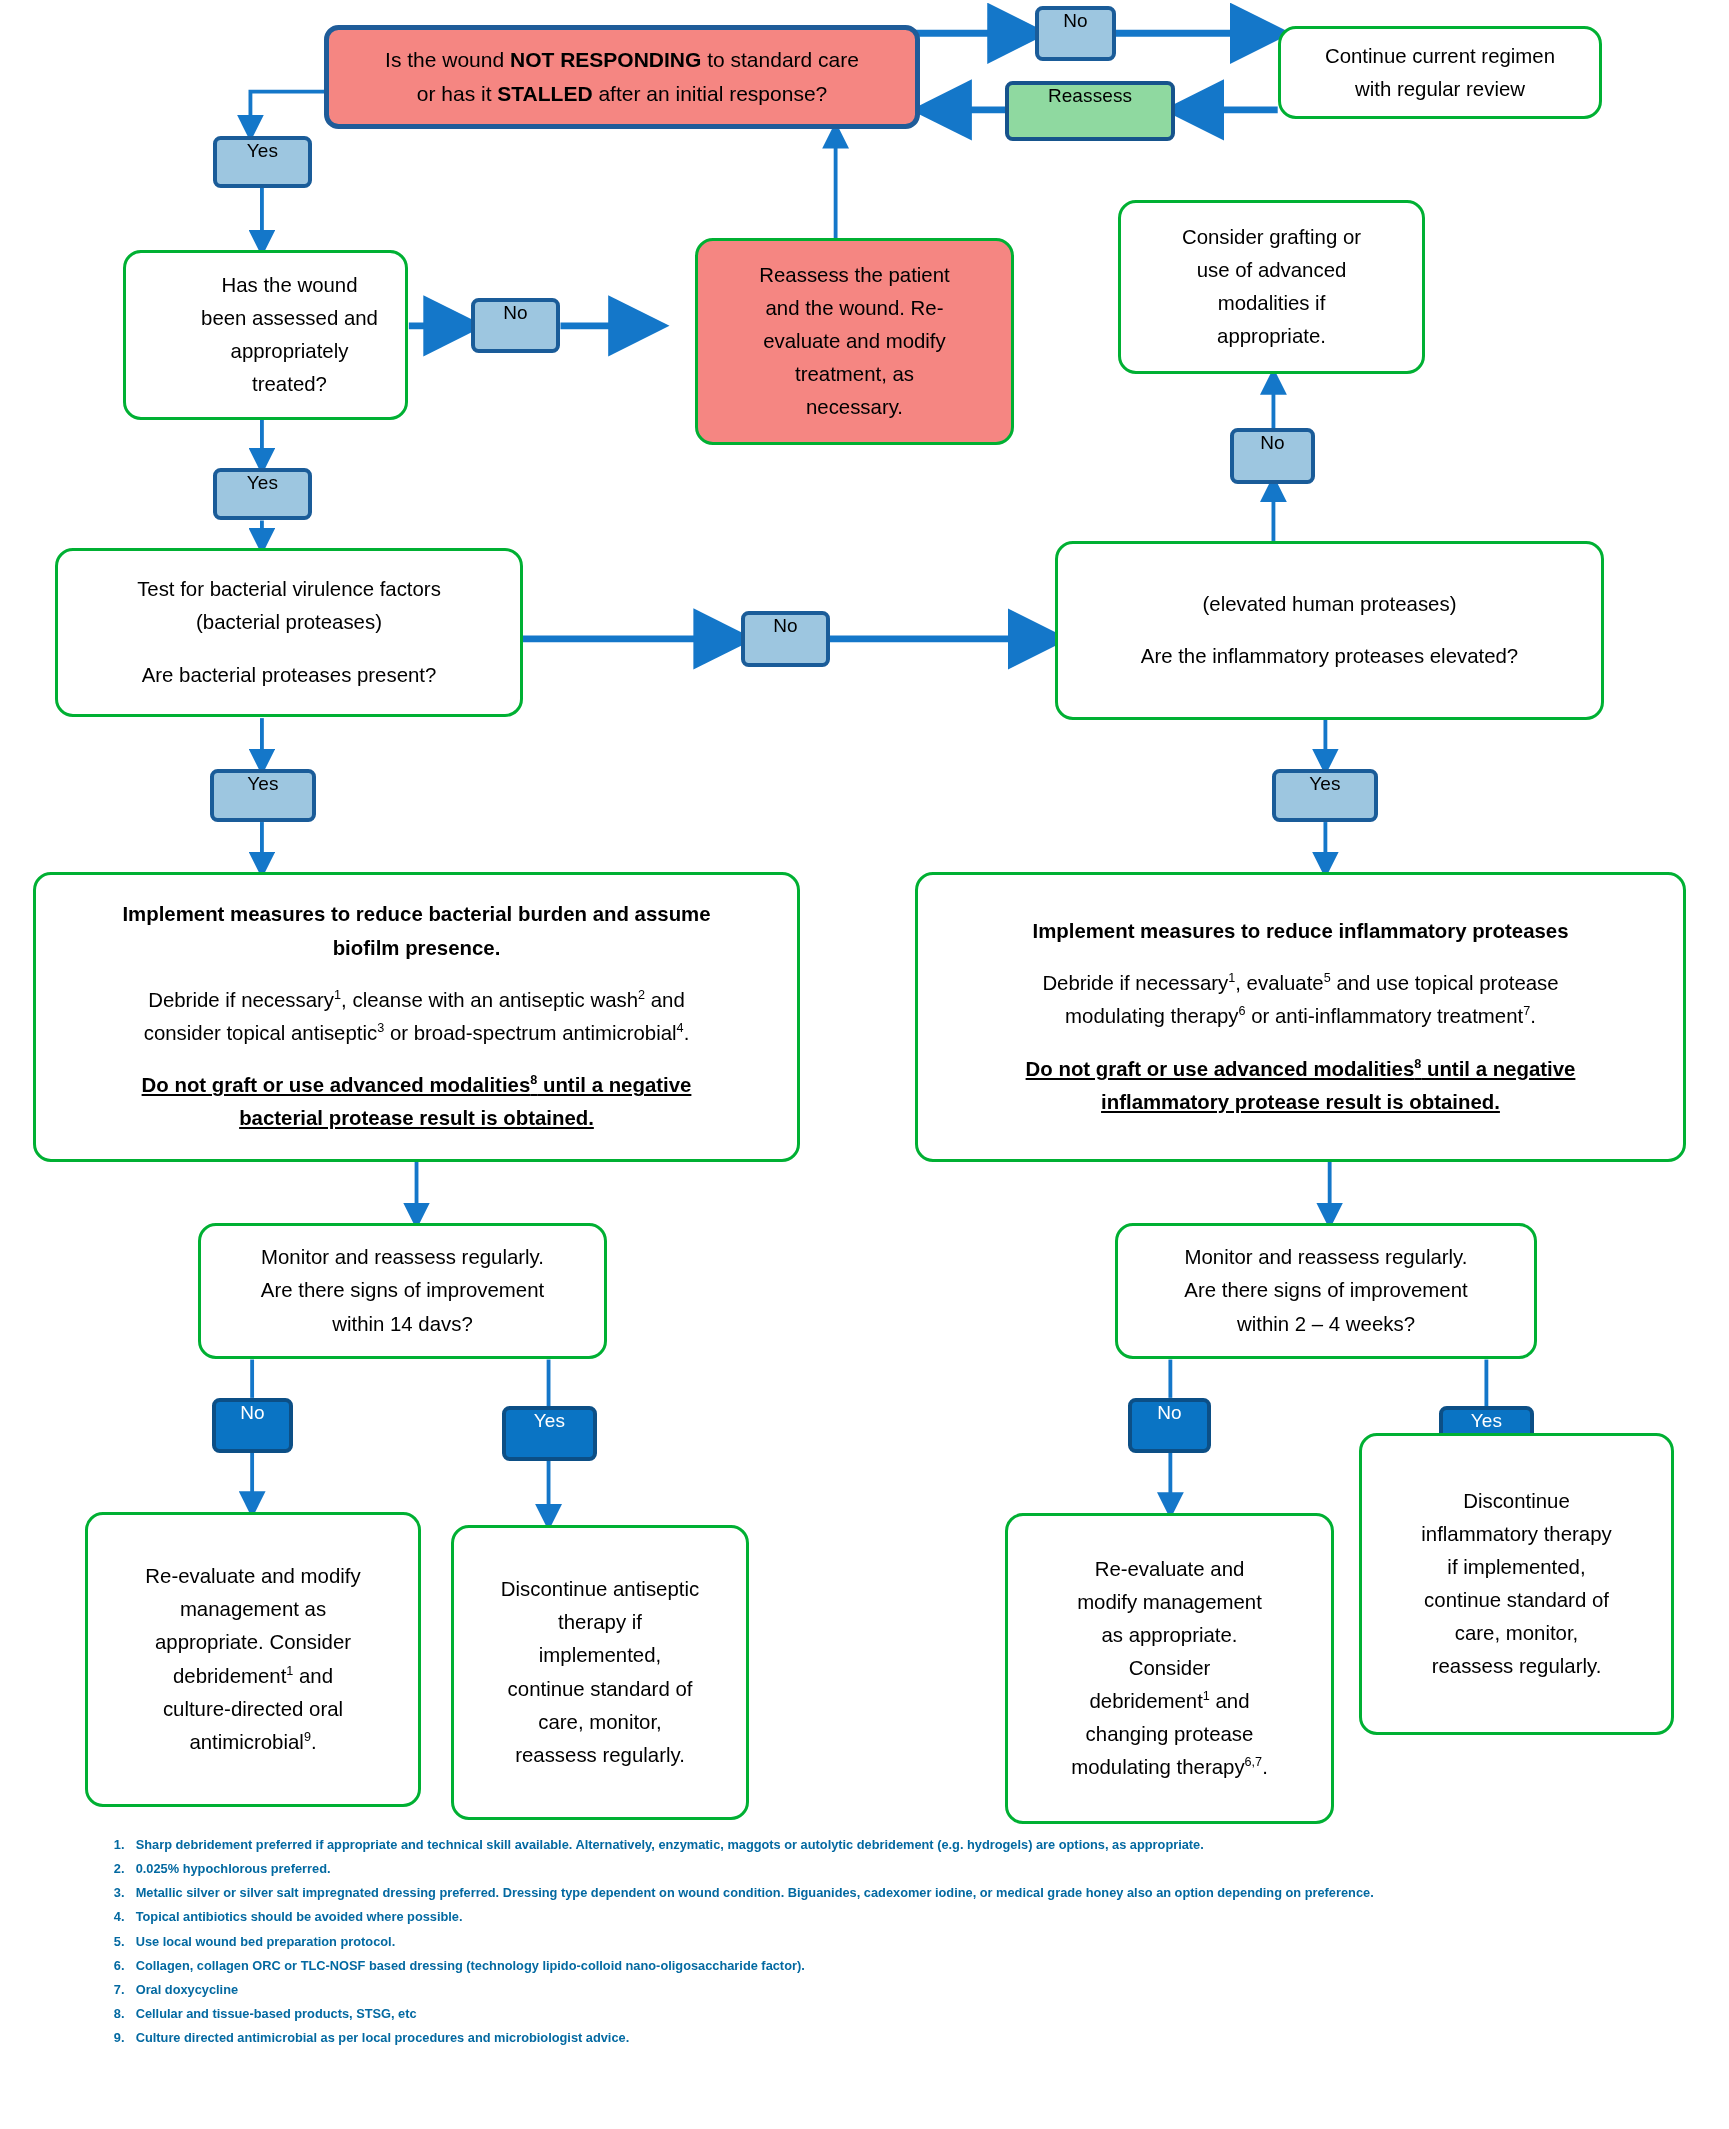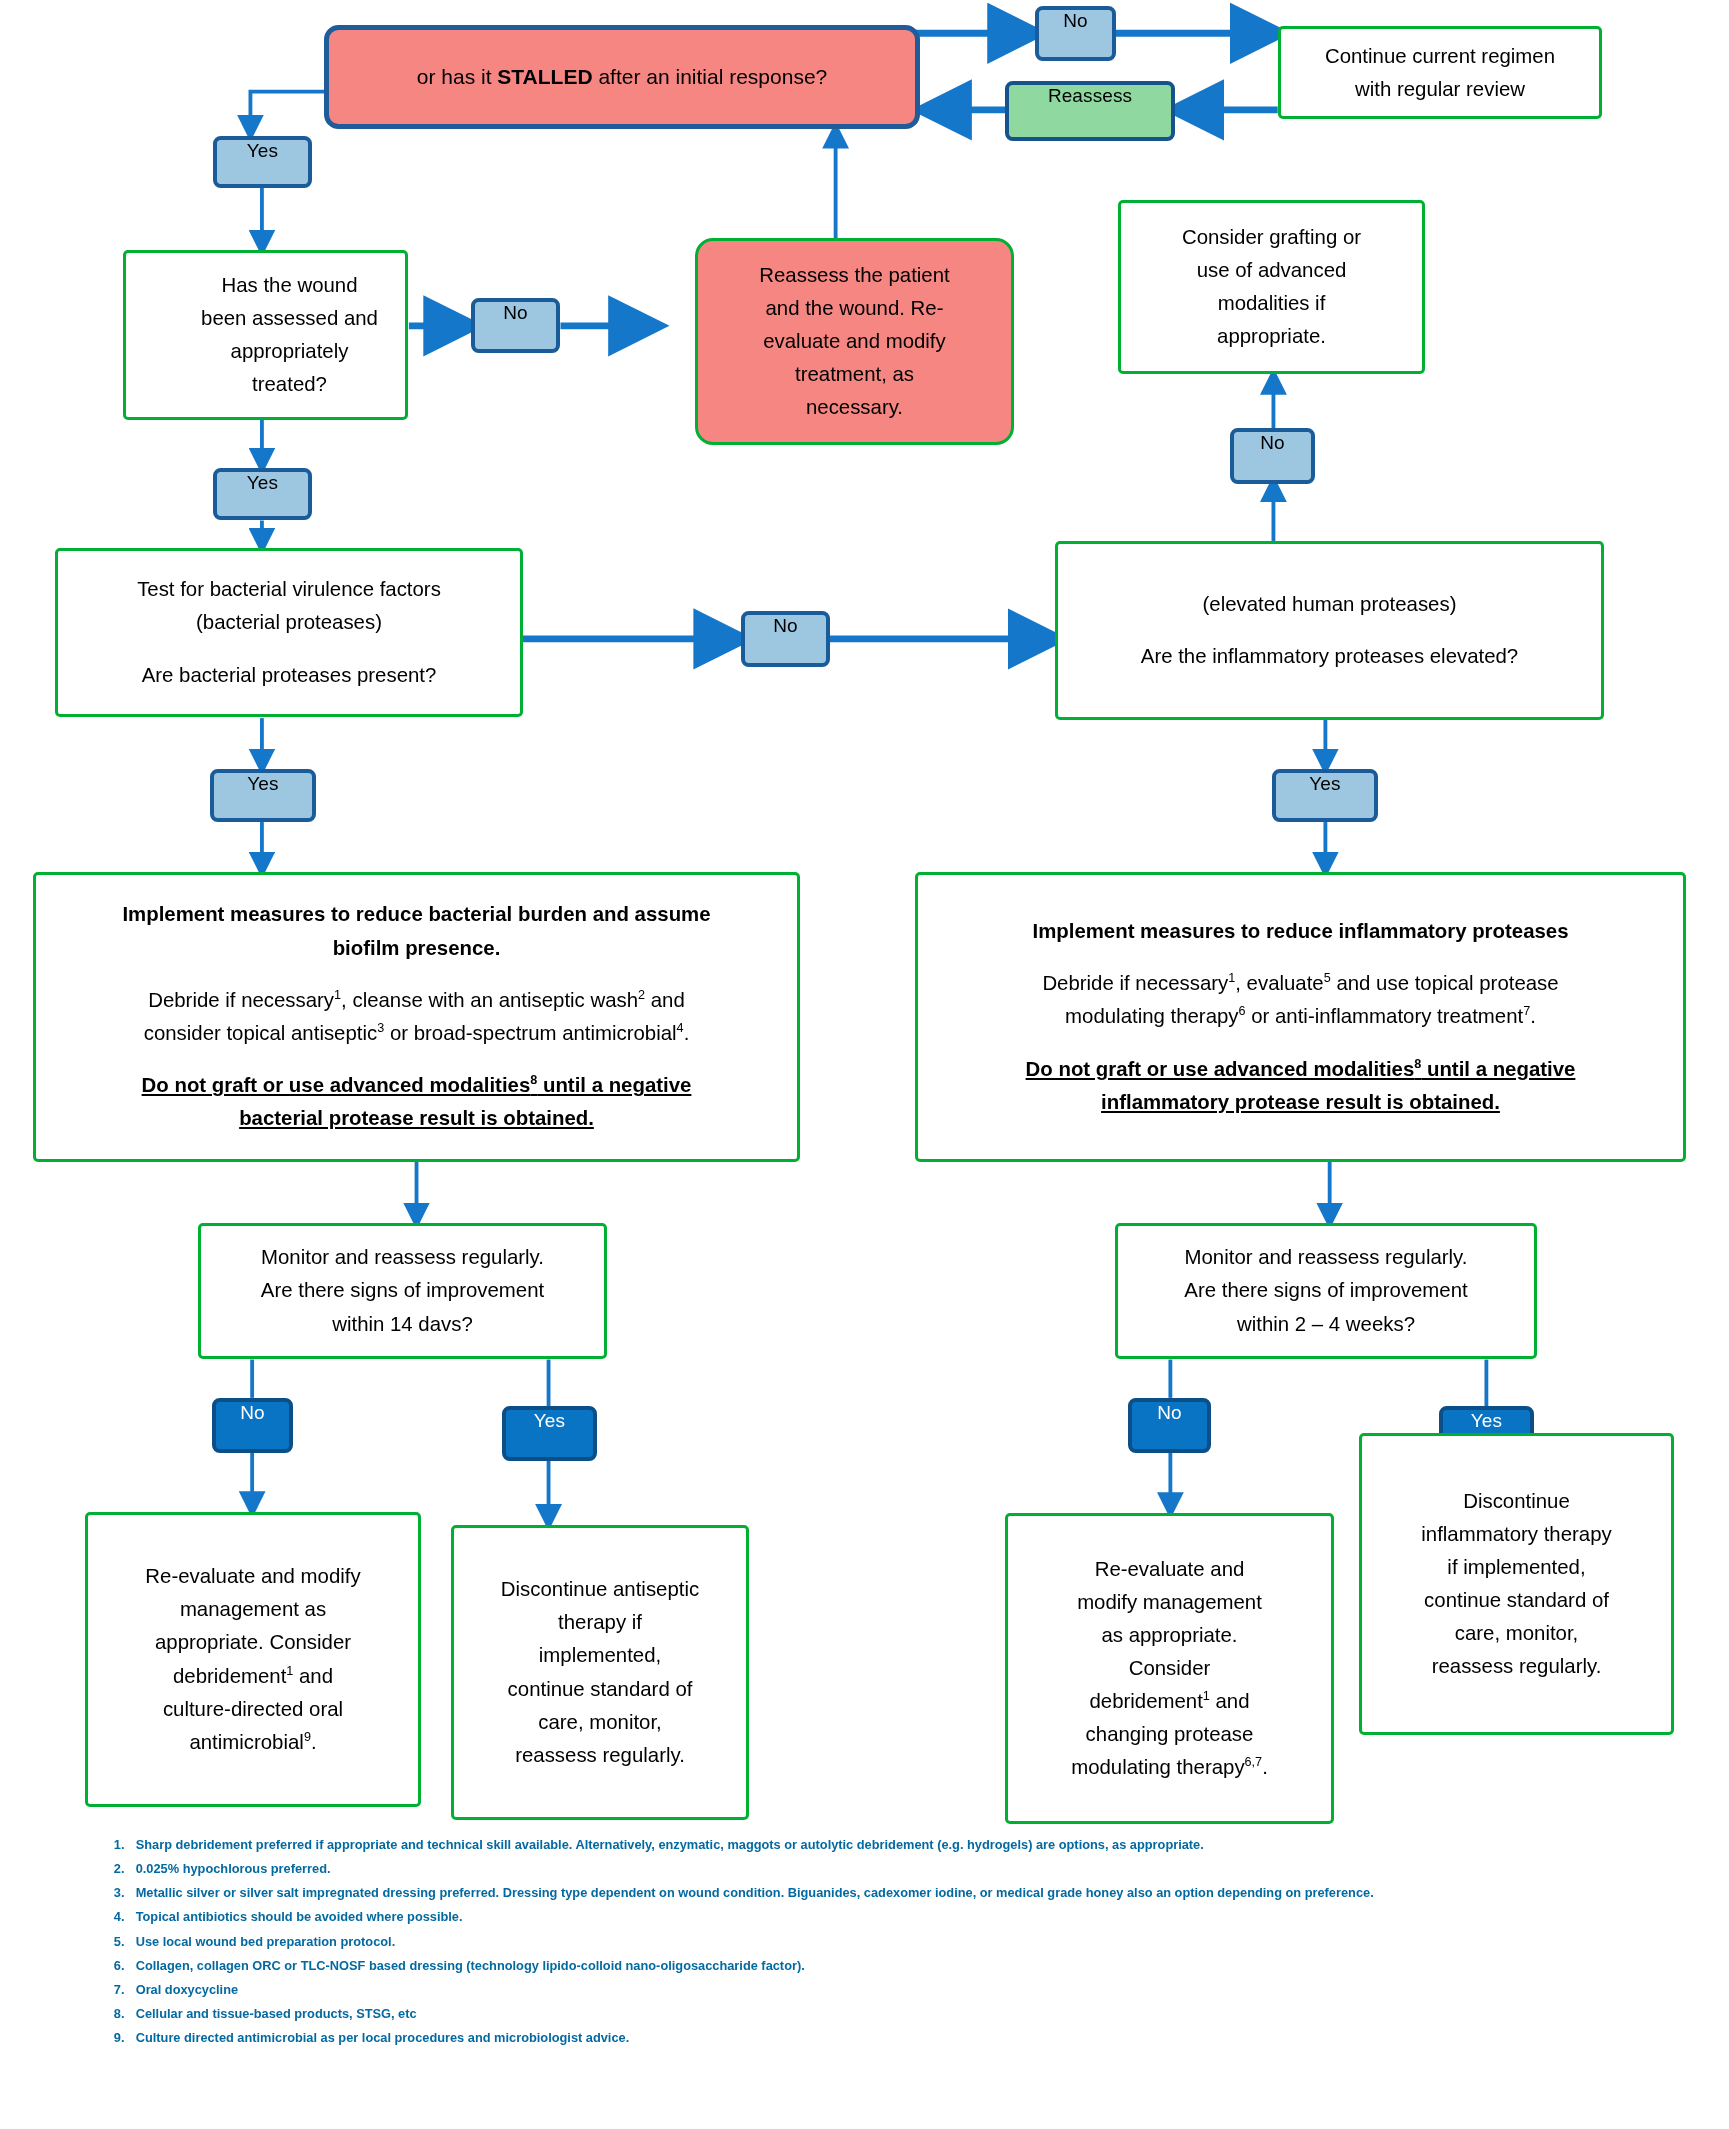--- a/index.html
+++ b/index.html
@@ -38,21 +38,21 @@
   }
   .node .inner {
     width: 100%;
     padding: 0 11px;
     box-sizing: border-box;
   }
 
   
   .green-box {
     border: 3.8px solid #00b033;
-    border-radius: 5px;
+    border-radius: 18px;
     background: #ffffff;
     font-size: 20.4px;
     line-height: 1.62;
   }
   
   .red-box {
     border: 5.1px solid #1f5c99;
     border-radius: 14.5px;
     background: #f58682;
     font-size: 21px;
@@ -191,20 +191,23 @@
       <path d="M2748,3410 L2748,3552" stroke-width="9" marker-end="url(#ah)"></path>
 
       <path d="M3490,3192 L3490,3302" stroke-width="9"></path>
       <path d="M3490,3430 L3490,3572" stroke-width="9" marker-end="url(#ah)"></path>
 
     </g>
   </svg>
 
   <div class="node red-box" style="left:324px; top:25px; width:596px; height:104px;">
     <div class="inner">
+      <div>
+        <span>Is the wound </span><span class="b">NOT RESPONDING</span><span> to standard care</span>
+      </div>
       <div>
         <span>or has it </span><span class="b">STALLED</span><span> after an initial response?</span>
       </div>
     </div>
   </div>
 
   <div class="badge badge-light" style="left:1035px; top:6px; width:81px; height:55px;">
     <span>No</span>
   </div>
 

